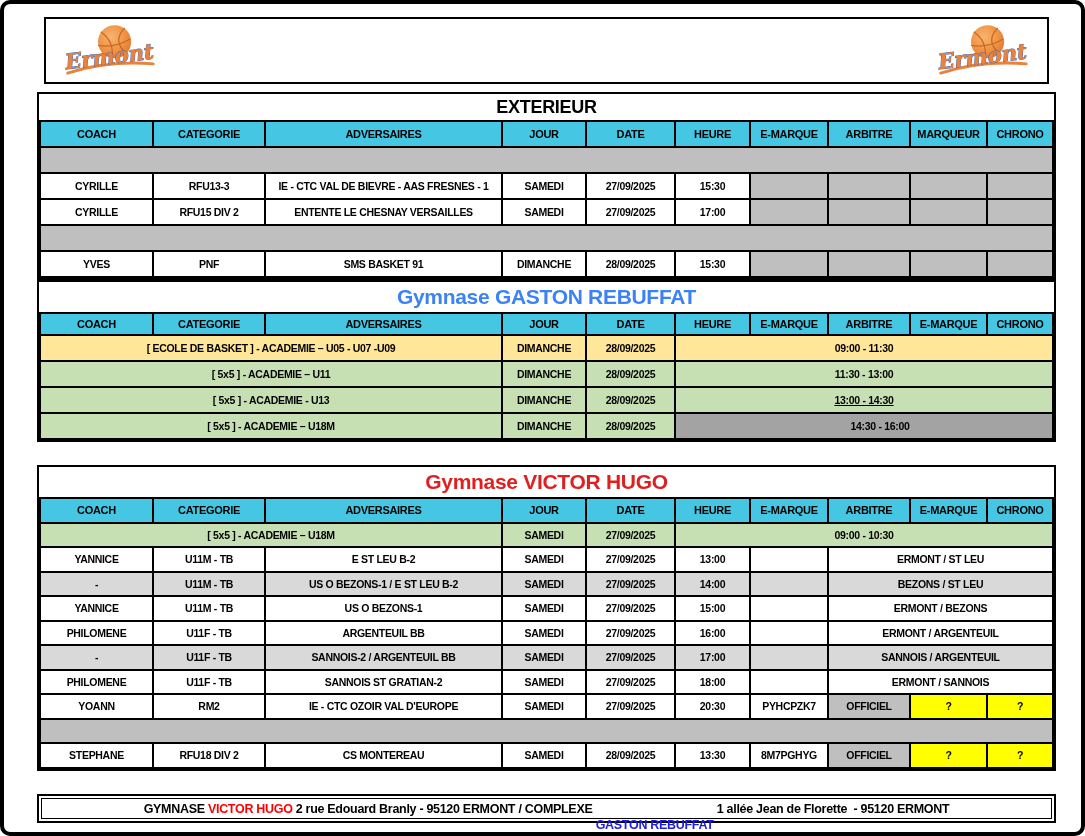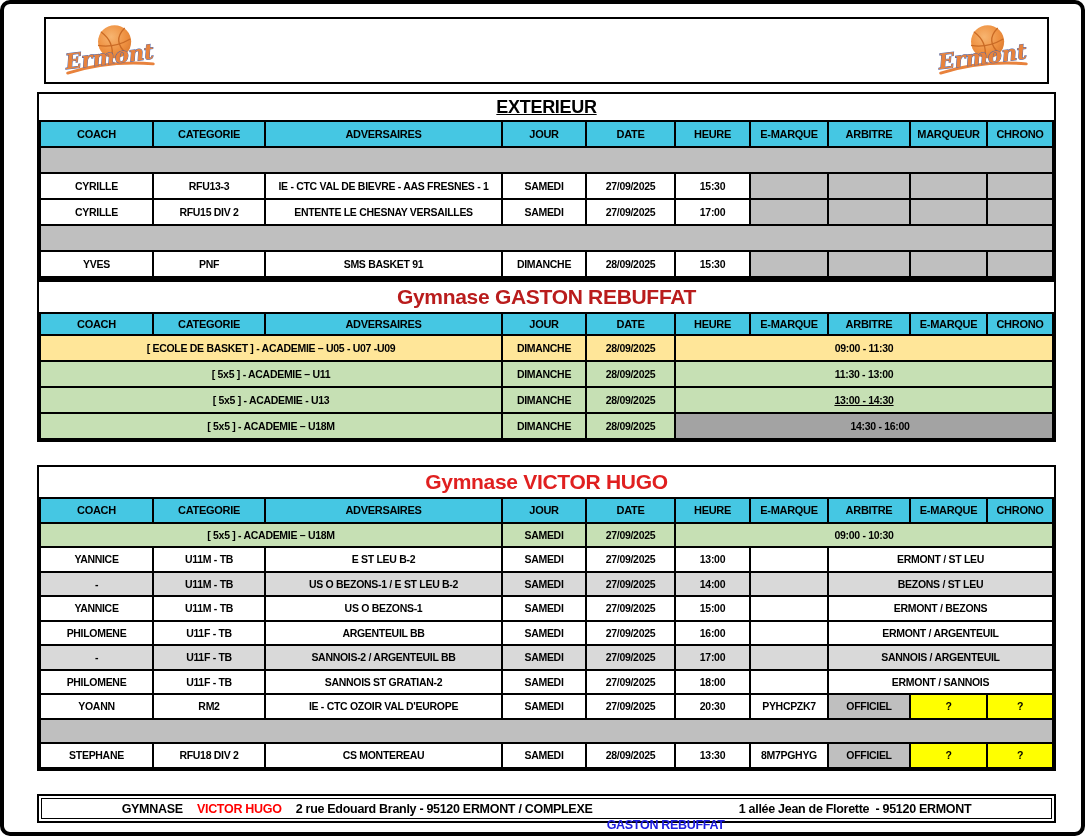--- a/index.html
+++ b/index.html
@@ -9,33 +9,33 @@
   
   .header-box{position:absolute;left:40px;top:13px;width:1005px;height:67px;border:2px solid #000;box-sizing:border-box;display:flex;align-items:center;justify-content:space-between;padding:0 18px;background:#fff;}
   .titles{flex:1;text-align:center;display:flex;flex-direction:column;justify-content:center;gap:3px;}
   .title-main{font-size:21px;font-weight:bold;letter-spacing:-0.5px;transform:scaleX(0.92);color:#000;}
   .title-sub{font-size:19px;font-weight:bold;letter-spacing:-0.5px;transform:scaleX(0.92);color:#000;}
   .logo{width:92px;height:58px;flex:0 0 auto;}
 
   
   .section{position:absolute;left:33px;width:1019px;border:2px solid #000;box-sizing:border-box;background:#fff;}
   .sec-title{text-align:center;font-weight:bold;display:flex;align-items:center;justify-content:center;letter-spacing:-0.3px;}
-  #sec0{top:88px;}  #sec0 .sec-title{height:26px;font-size:18px;text-decoration:underline;}
+  #sec0{top:88px;}  #sec0 .sec-title{height:26px;font-size:18px;}
   #sec1{top:276px;} #sec1 .sec-title{height:30px;font-size:21px;}
   #sec2{top:461px;} #sec2 .sec-title{height:30px;font-size:21px;}
 
   table.tbl{width:100%;border-collapse:collapse;table-layout:fixed;}
   table.tbl td{border:2px solid #000;text-align:center;font-weight:bold;font-size:10.5px;letter-spacing:-0.3px;padding:0 2px;overflow:hidden;white-space:nowrap;height:24px;background:#fff;color:#000;}
   table.tbl td.hd{background:#45C7E3;font-size:11px;height:20px;}
   table.tbl tr.spacer td{height:7px;background:#BFBFBF;padding:0;}
   #sec0 table.tbl td{height:24px;}
   #sec2 table.tbl td{height:22.5px;}
 
   
-  .footer-box{position:absolute;left:33px;top:790px;width:1019px;height:29px;border:2px solid #000;box-sizing:border-box;box-shadow:inset 0 0 0 2px #fff,inset 0 0 0 3px #000;display:flex;align-items:center;justify-content:center;font-size:12.5px;font-weight:bold;letter-spacing:-0.3px;background:#fff;gap:11px;}
+  .footer-box{position:absolute;left:33px;top:790px;width:1019px;height:29px;border:2px solid #000;box-sizing:border-box;box-shadow:inset 0 0 0 2px #fff,inset 0 0 0 3px #000;display:flex;align-items:center;justify-content:center;font-size:12.5px;font-weight:bold;letter-spacing:-0.3px;background:#fff;}
   .footer-box span{white-space:pre;}
 </style>
 </head>
 <body>
 
 <div class="page">
 
   <div class="header-box">
     <svg class="logo" viewBox="0 0 100 62">
       <defs>
@@ -134,21 +134,21 @@
             <td style="background: rgb(191, 191, 191);"></td>
             <td style="background: rgb(191, 191, 191);"></td>
             <td style="background: rgb(191, 191, 191);"></td>
             <td style="background: rgb(191, 191, 191);"></td>
           </tr>
         </tbody>
     </table>
   </div>
 
   <div class="section" id="sec1">
-    <div class="sec-title" style="color: #b91c1c;">Gymnase GASTON REBUFFAT</div>
+    <div class="sec-title" style="color: #3b82f6;">Gymnase GASTON REBUFFAT</div>
     <table class="tbl">
       <colgroup>
           <col style="width:113px">
           <col style="width:112px">
           <col style="width:237px">
           <col style="width:84px">
           <col style="width:89px">
           <col style="width:75px">
           <col style="width:78px">
           <col style="width:82px">

